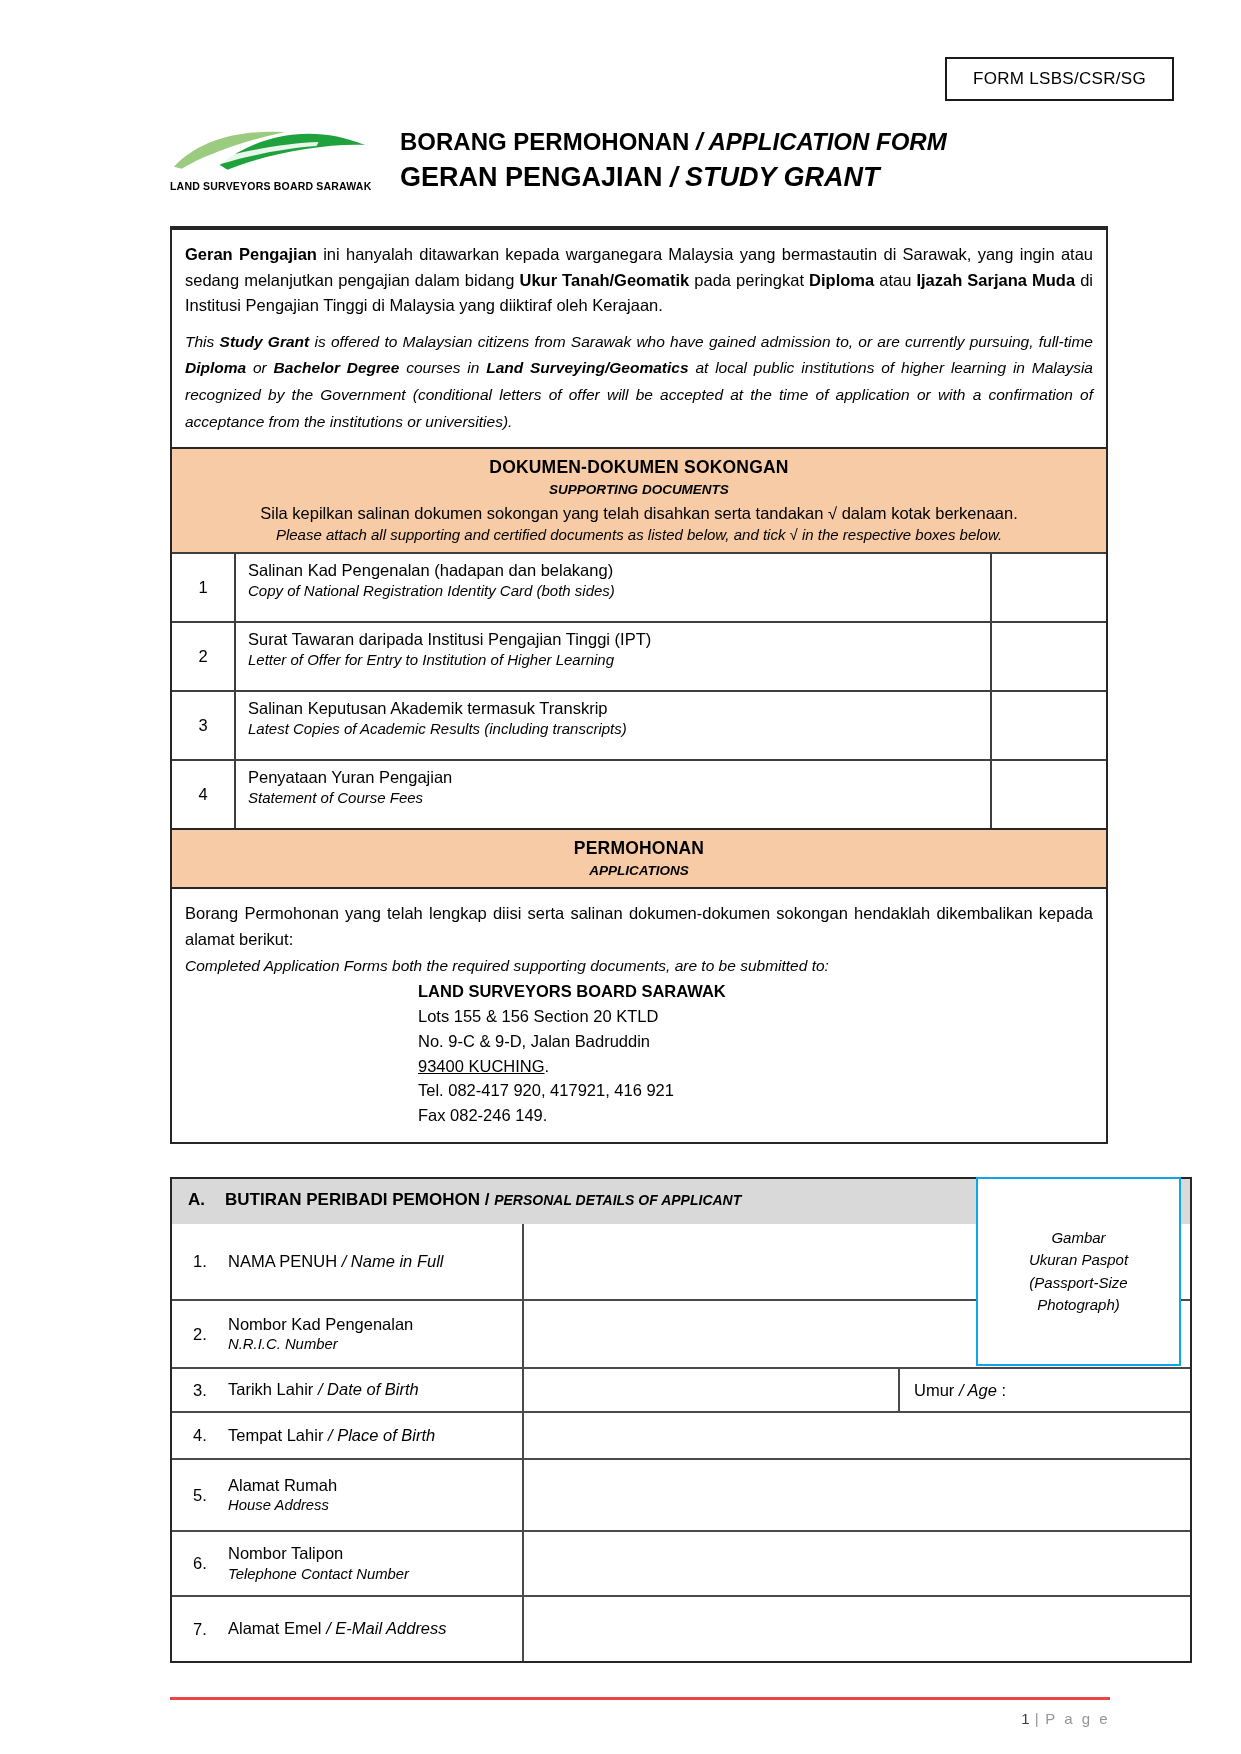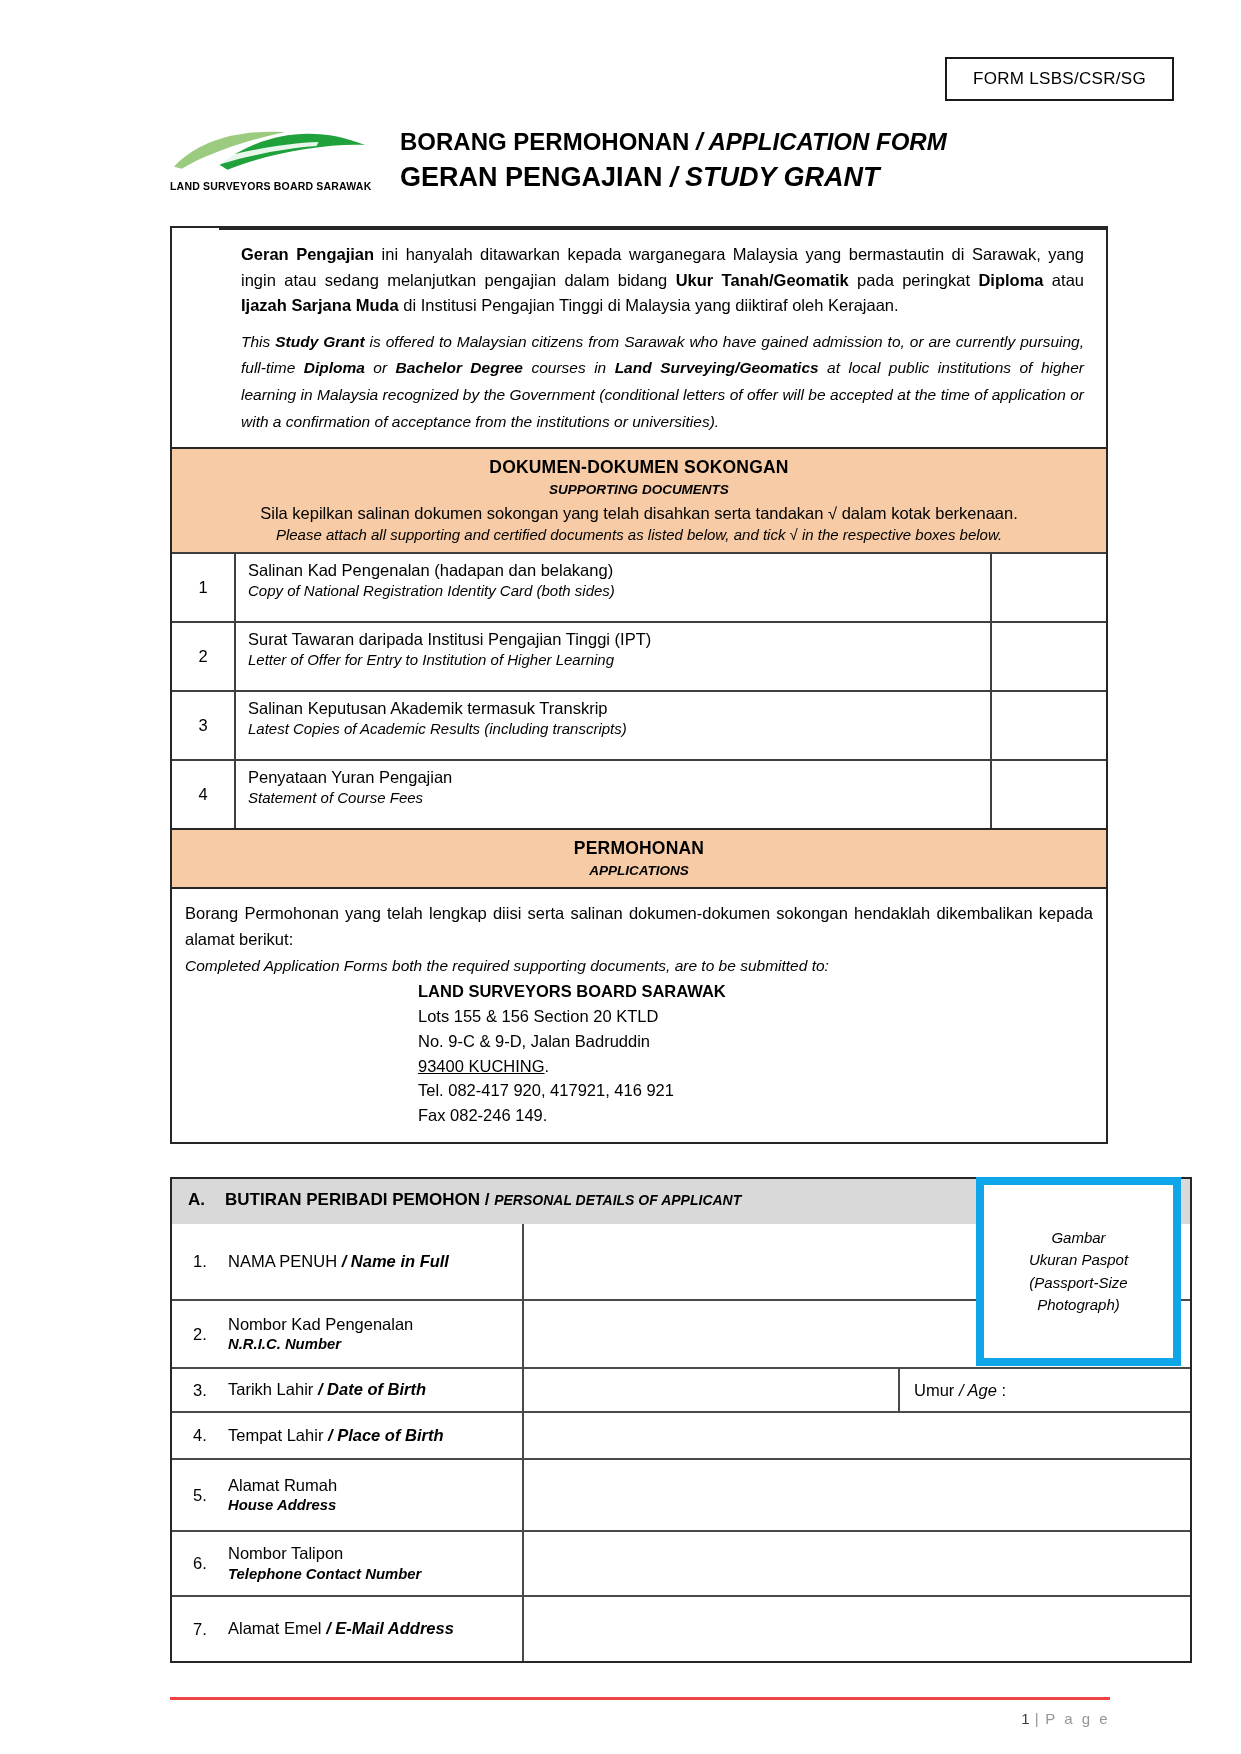--- a/index.html
+++ b/index.html
@@ -21,21 +21,21 @@
   .title2 { font-size:27px; line-height:1.2; margin-top:4px; }
 
   
   .main { position:absolute; top:226px; left:170px; width:938px; border:2px solid #262626; box-sizing:border-box; }
   .bt { border-top:2px solid #262626; }
   .band { background:#F6CBA6; text-align:center; padding:8px 12px 9px; box-sizing:border-box; }
   .band-ms { font-size:17.5px; font-weight:bold; letter-spacing:.2px; }
   .band-en { font-size:13.5px; font-weight:bold; font-style:italic; margin-top:4px; }
   .band-note-ms { font-size:16.5px; margin-top:7px; }
   .band-note-en { font-size:15px; font-style:italic; margin-top:3px; }
-  .cond-body { padding:12px 22px 12px; min-height:188px; box-sizing:border-box;margin-left:47px; }
+  .cond-body { padding:12px 13px 12px; min-height:188px; box-sizing:border-box; }
   .p-ms { margin:0; font-size:16.5px; line-height:1.55; text-align:justify; }
   .p-en { margin:10px 0 0; font-size:15.5px; font-style:italic; line-height:1.72; text-align:justify; }
 
   .doc-row { display:flex; align-items:stretch; border-top:2px solid #3f3f3f; min-height:57px; box-sizing:border-box; }
   .dr-num { flex:0 0 62px; border-right:2px solid #3f3f3f; display:flex; align-items:center; justify-content:center; font-size:16.5px; }
   .dr-desc { flex:1; padding:7px 12px 22px; }
   .dr-ms { font-size:16.5px; }
   .dr-en { font-size:15px; font-style:italic; margin-top:2px; }
   .dr-check { flex:0 0 114px; border-left:2px solid #3f3f3f; background:#fff; }
 
@@ -46,30 +46,30 @@
 
   
   .secA { position:absolute; top:1177px; left:170px; width:1022px; border:2px solid #262626; box-sizing:border-box; }
   .secA-header { background:#D9D9D9; padding:11px 16px 12px; min-height:45px; box-sizing:border-box; font-size:17px; font-weight:bold; }
   .secA-letter { display:inline-block; width:37px; }
   .secA-en { font-size:14px; font-style:italic; }
   .pr { display:flex; align-items:stretch; border-top:2px solid #4a4a4a; box-sizing:border-box; }
   .pr-label { flex:0 0 352px; border-right:2px solid #4a4a4a; padding:8px 8px 8px 21px; display:flex; align-items:center; box-sizing:border-box; }
   .pr-num { flex:0 0 35px; font-size:16.5px; }
   .pr-text { font-size:16.5px; line-height:1.3; }
-  .pr-text > span:nth-child(2) { margin-top:0;font-weight:bold; }
+  .pr-text > span:nth-child(2) { margin-top:0; }
   .pr-value { flex:1; background:#fff; }
   .pr-value.mid { flex:0 0 374px; }
   .pr-age { flex:1; border-left:2px solid #4a4a4a; display:flex; align-items:center; padding-left:14px; font-size:16.5px; }
   .h75{min-height:75px} .h68{min-height:68px} .h44{min-height:44px} .h47{min-height:47px}
   .h72{min-height:72px} .h65{min-height:65px} .h66{min-height:66px}
 
   .photo-box {
     position:absolute; top:-2px; right:9px; width:205px; height:189px; z-index:3;
-    background:#fff; border:8px solid #0ea5e9; box-sizing:border-box;
+    background:#fff; border:2px solid #0ea5e9; box-sizing:border-box;
     display:flex; flex-direction:column; align-items:center; justify-content:center;
     font-size:15px; font-style:italic; line-height:1.5; text-align:center;
   }
 
   .footer { position:absolute; left:170px; width:940px; top:1697px; border-top:3px solid #ef4444; padding-top:10px; text-align:right; font-size:15px; }
   .pnum { color:#3c3c3c; letter-spacing:1px; }
   .psep, .plabel { color:#959595; letter-spacing:2.5px; }
 </style>
 </head>
 <body>

